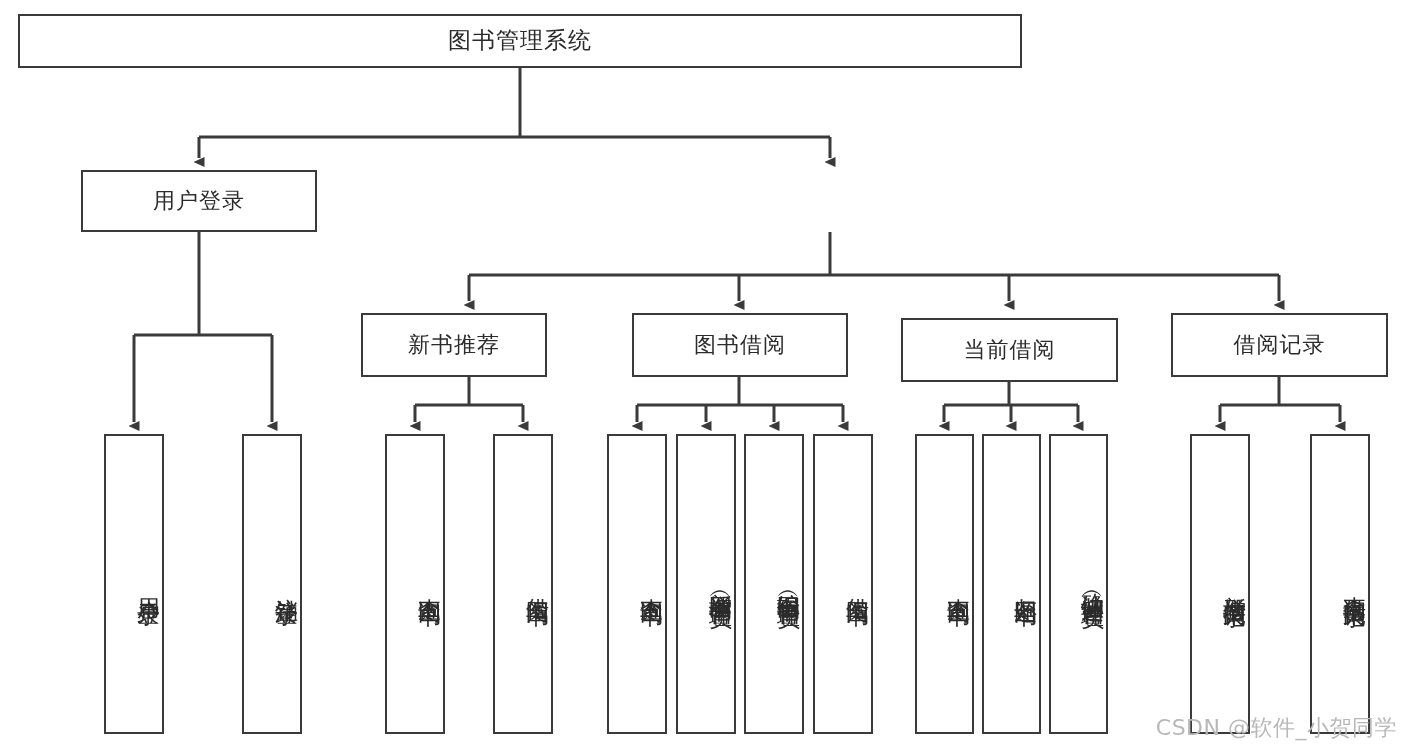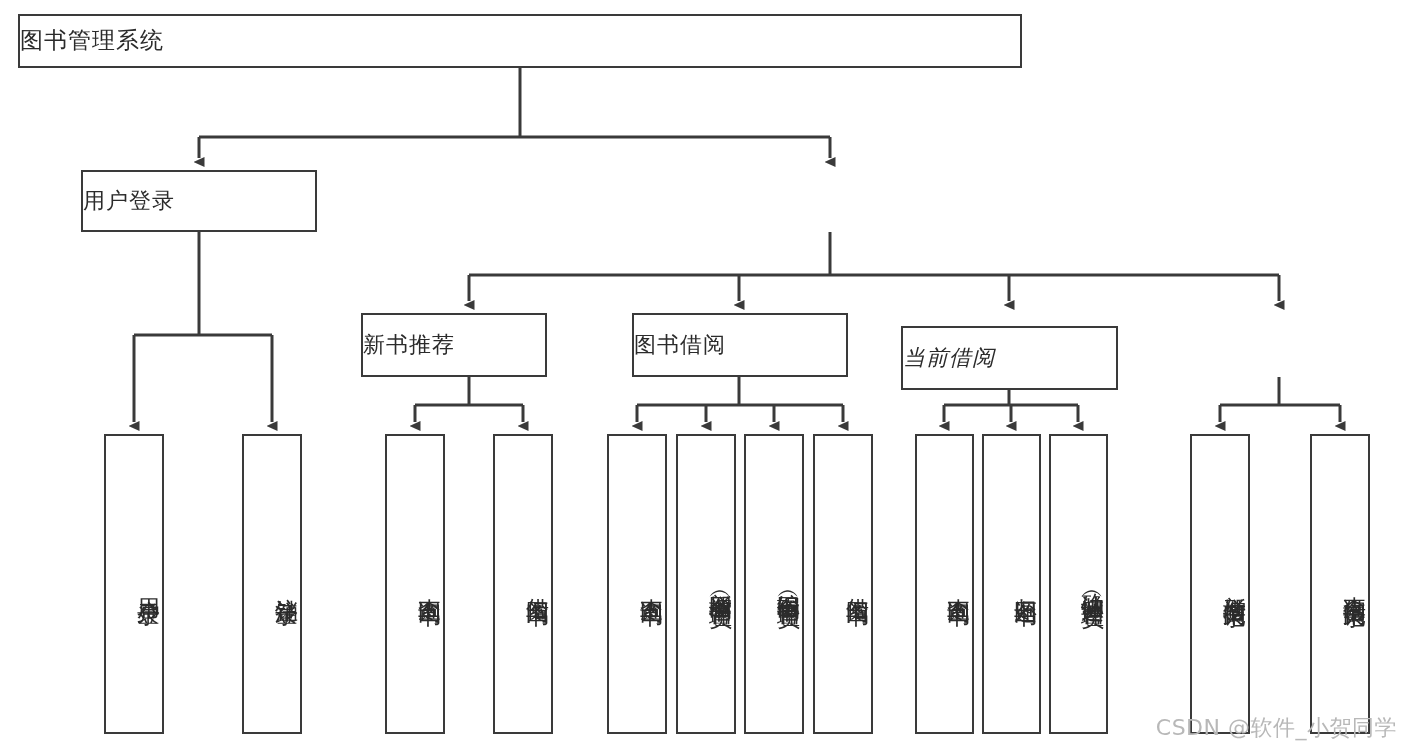--- a/index.html
+++ b/index.html
@@ -26,20 +26,21 @@
     height: 747px;
     pointer-events: none;
   }
   .node {
     position: absolute;
     box-sizing: border-box;
     background: #ffffff;
     border: 2px solid #3a3a3a;
     display: flex;
     align-items: center;
+    justify-content: center;
     color: #2b2b2b;
     z-index: 2;
   }
   .node-h {
     font-size: 22px;
     letter-spacing: 1px;
     line-height: 1.2;
     white-space: nowrap;
   }
   .node-root {
@@ -135,22 +136,25 @@
   <div class="node node-h" style="left:81px; top:170px; width:236px; height:62px;">
     <span>用户登录</span>
   </div>
 
   <div class="node node-h" style="left:361px; top:313px; width:186px; height:64px;">
     <span>新书推荐</span>
   </div>
   <div class="node node-h" style="left:632px; top:313px; width:216px; height:64px;">
     <span>图书借阅</span>
   </div>
-  <div class="node node-h" style="left:901px; top:326px; width:217px; height:64px;font-style:italic;">
+  <div class="node node-h" style="left:901px; top:318px; width:217px; height:64px;">
     <span>当前借阅</span>
+  </div>
+  <div class="node node-h" style="left:1171px; top:313px; width:217px; height:64px;">
+    <span>借阅记录</span>
   </div>
 
   <div class="node node-v" style="left:104px; top:434px; width:60px; height:300px;">
     <span>用户登录</span>
   </div>
   <div class="node node-v" style="left:242px; top:434px; width:60px; height:300px;">
     <span>注销登录</span>
   </div>
 
   <div class="node node-v" style="left:385px; top:434px; width:60px; height:300px;">

